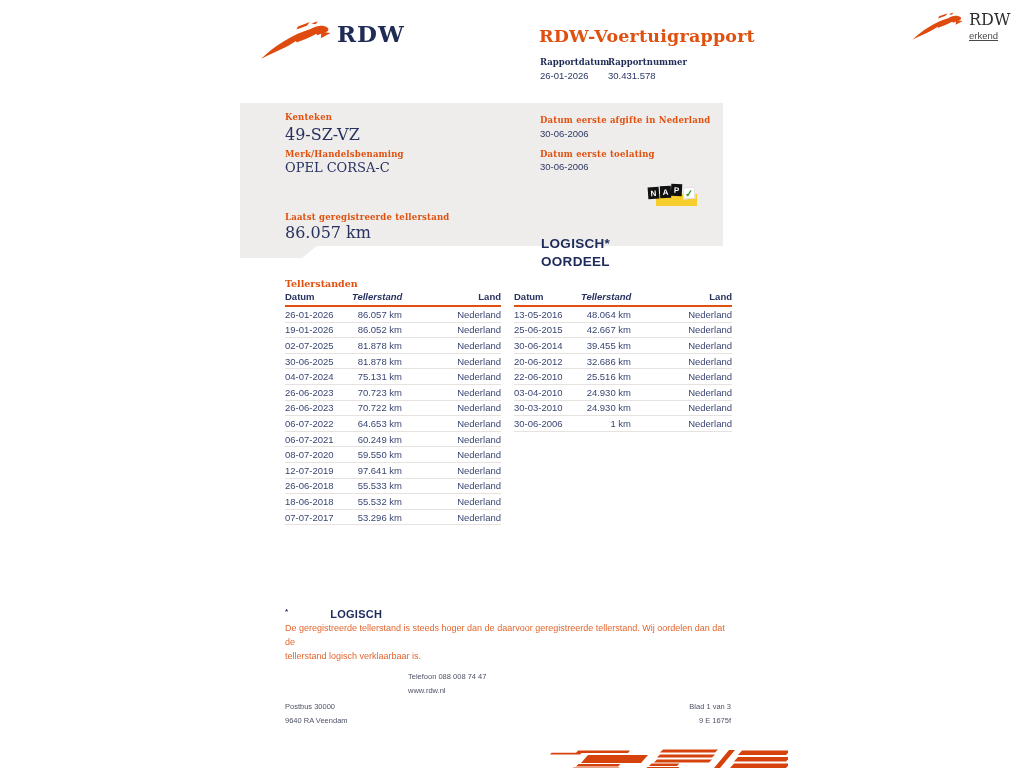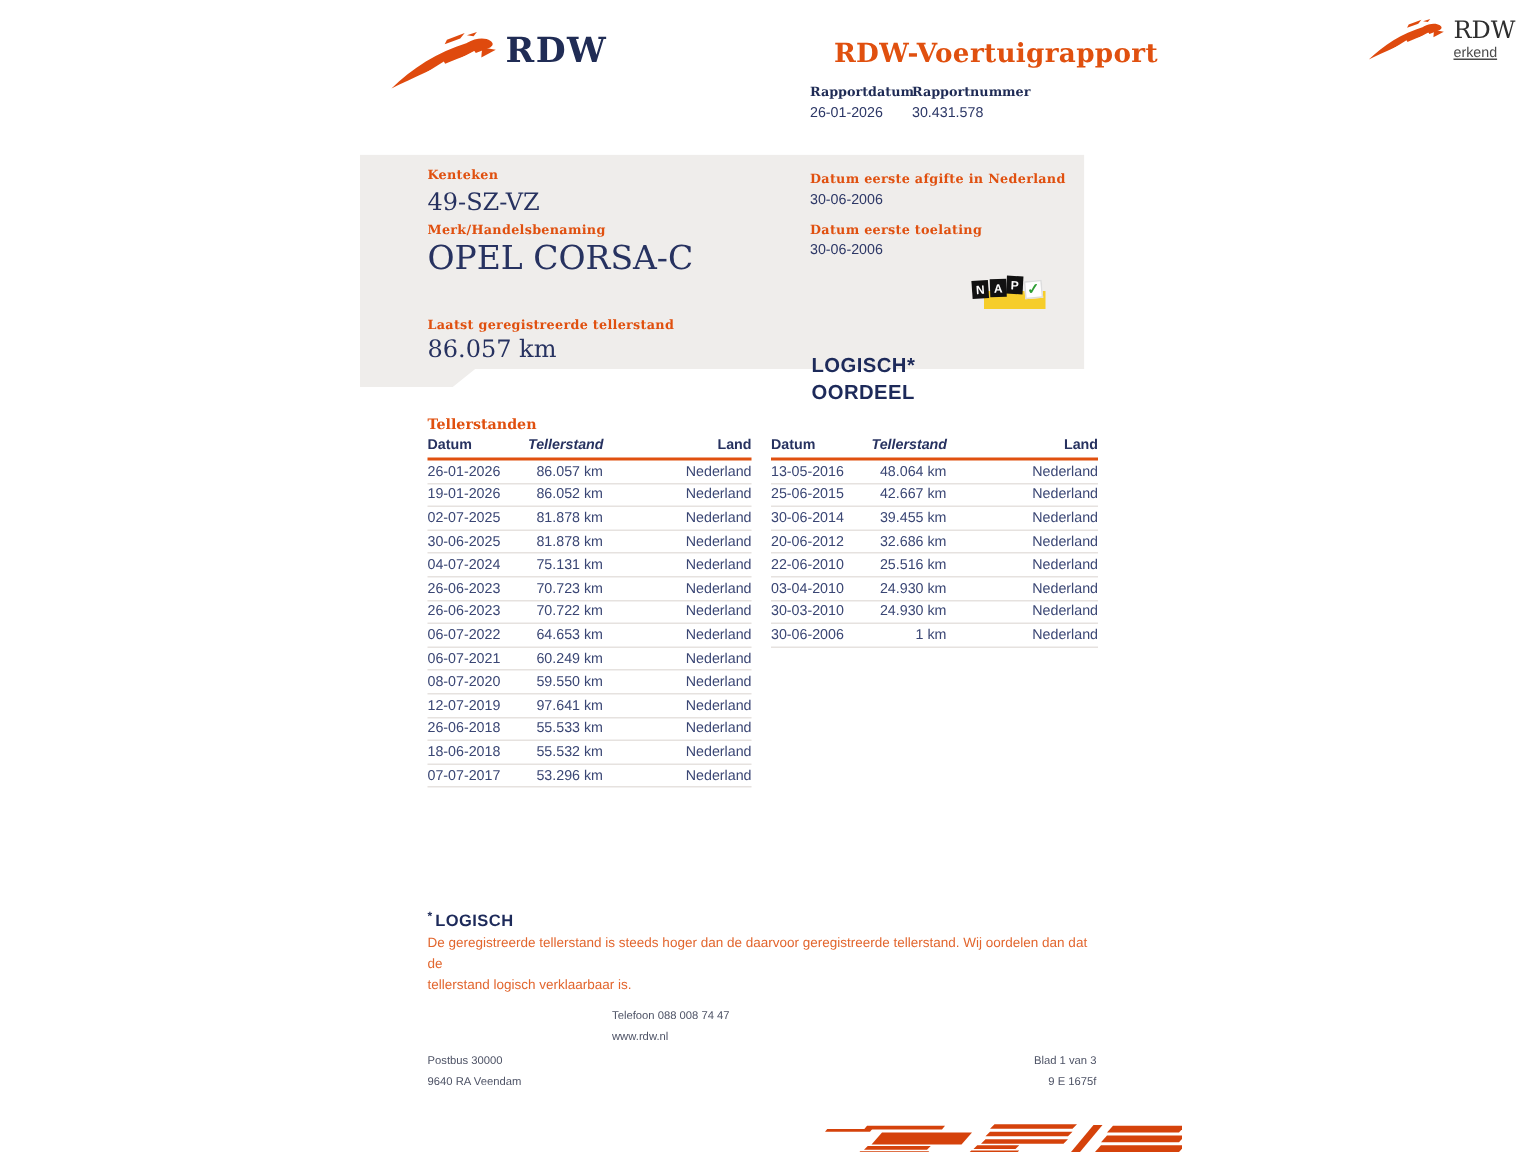--- a/index.html
+++ b/index.html
@@ -13,21 +13,21 @@
   .meta-label{font-family:"DejaVu Serif",serif;font-weight:700;font-size:8.5px;color:#1f2b55;}
   .meta-value{font-size:9.5px;color:#2c3766;margin-top:3px;}
   .erkend-word{font-family:"DejaVu Serif",serif;font-size:16px;color:#2e2e2e;}
   .erkend-sub{font-size:9.5px;color:#4a4a4a;margin-top:1px;text-decoration:underline;}
 
   
   .graybox{left:240px;top:103px;width:483px;height:155px;background:#efedeb;
            clip-path:polygon(0 0,100% 0,100% 92.3%,15.9% 92.3%,12.8% 100%,0 100%);}
   .lbl{font-family:"DejaVu Serif",serif;font-weight:700;font-size:8.5px;color:#e0500f;letter-spacing:.2px;}
   .val-serif{font-family:"DejaVu Serif",serif;font-size:16px;color:#273260;}
-  .val-serif.big{font-size:22px;}
+  .val-serif.big{font-size:13px;}
   .val-sm{font-size:9.5px;color:#2c3766;}
   .oordeel{font-weight:700;font-size:13.5px;color:#1d2a5a;letter-spacing:.3px;margin-top:46px;}
 
   
   .nap{width:50px;height:26px;}
   .nap .bar{position:absolute;left:8px;top:10px;width:41px;height:12px;background:#f6cd2a;}
   .nap .tile{position:absolute;width:11px;height:12px;background:#111;color:#fff;
              font-weight:700;font-size:8px;display:flex;align-items:center;justify-content:center;}
   .nap .tile.check{background:#fff;color:#2f9e35;font-size:10px;border:1px solid #ddd;box-sizing:border-box;}
 
@@ -36,21 +36,21 @@
   .mtable{font-size:9.5px;}
   .thead{display:flex;font-weight:700;color:#273260;border-bottom:2px solid #e0500f;padding-bottom:3px;}
   .trow{display:flex;color:#3a4674;height:14.6px;align-items:center;border-bottom:1px solid #e6e2df;}
   .c1{width:67px;}
   .c2{width:50px;text-align:right;white-space:nowrap;}
   .thead .c2{text-align:right;font-style:italic;}
   .c3{flex:1;text-align:right;}
 
   
   .note-star{font-weight:700;font-size:8px;color:#1d2a5a;vertical-align:4px;margin-right:2px;}
-  .note-title{font-weight:700;font-size:11px;color:#1d2a5a;letter-spacing:.3px;}
+  .note-title{font-weight:700;font-size:11px;color:#1d2a5a;letter-spacing:.3px;margin-left:40px;}
   .note-body{font-size:9px;line-height:14px;color:#e2662e;}
 
   
   .foot{font-size:7.5px;color:#4e5366;line-height:14px;}
   .foot.right{text-align:right;}
 </style>
 </head>
 <body>
 
 <svg width="0" height="0" style="position:absolute">
@@ -66,21 +66,21 @@
   </symbol>
 </svg>
 
 <div class="canvas">
 
   <svg class="abs" style="left:258px;top:18px" width="74" height="48" viewBox="0 0 100 62">
       <use href="#rdw-eagle"></use>
     </svg>
   <div class="abs logo-word" style="left:337px;top:20px">RDW</div>
 
-  <div class="abs doc-title" style="left:556px;top:26px">RDW-Voertuigrapport</div>
+  <div class="abs doc-title" style="left:539px;top:26px">RDW-Voertuigrapport</div>
   <div class="abs" style="left:540px;top:57px">
     <div class="meta-label">Rapportdatum</div>
     <div class="meta-value">26-01-2026</div>
   </div>
   <div class="abs" style="left:608px;top:57px">
     <div class="meta-label">Rapportnummer</div>
     <div class="meta-value">30.431.578</div>
   </div>
 
   <svg class="abs" style="left:910px;top:11px" width="54" height="33" viewBox="0 0 100 62">

